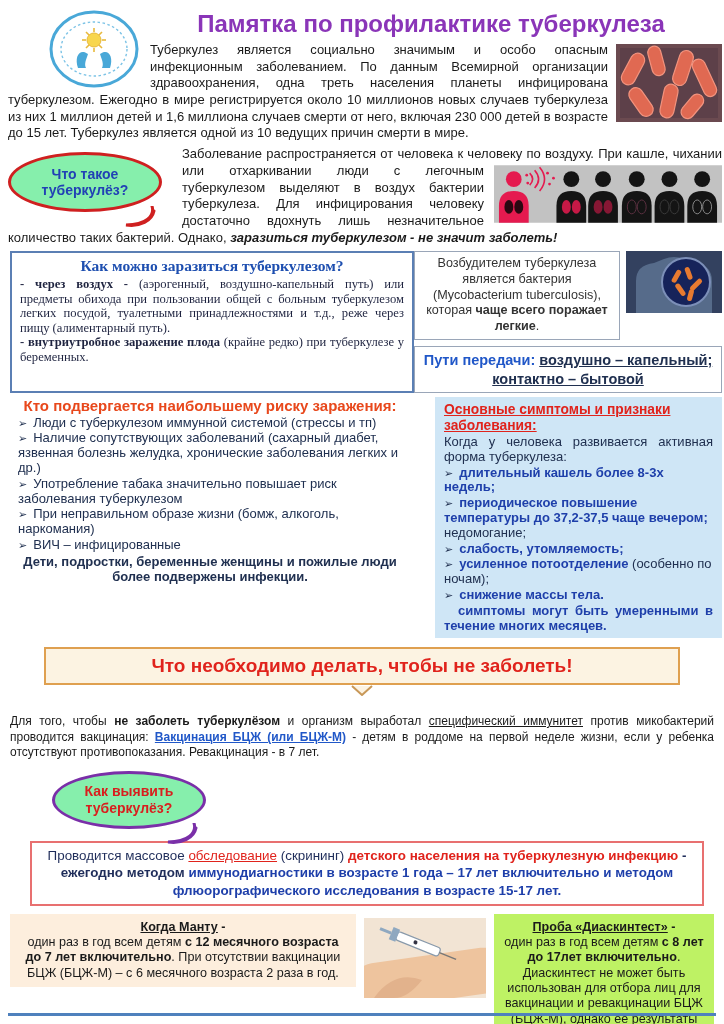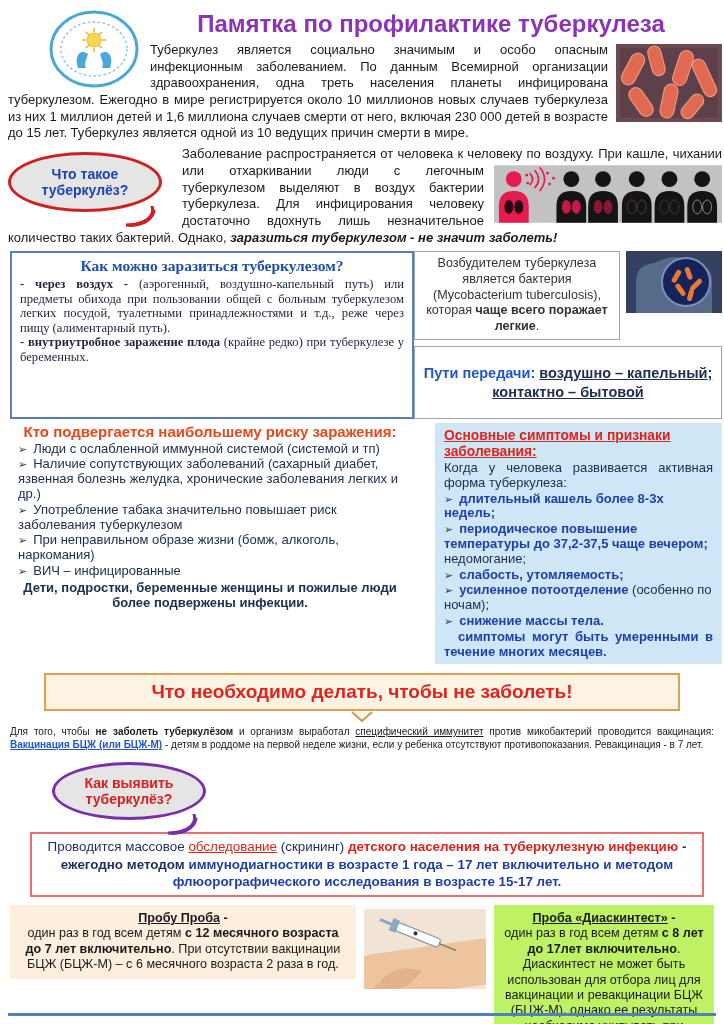--- a/index.html
+++ b/index.html
@@ -5,54 +5,54 @@
   html,body{margin:0;padding:0;}
   body{width:724px;height:1024px;background:#fff;position:relative;overflow:hidden;
        font-family:"Liberation Sans",sans-serif;color:#1a1a1a;}
   .hdr{padding:8px 2px 0 8px;overflow:hidden;}
   .logo{float:left;width:92px;height:78px;margin:2px 10px 2px 40px;}
   .title{font-size:24px;font-weight:bold;color:#8a35b8;text-align:center;margin:2px 10px 4px 0;}
   .bact{float:right;width:106px;height:78px;margin:2px 0 2px 8px;}
   .intro{font-size:13px;line-height:1.28;text-align:justify;margin:0;}
   .whatis{padding:4px 2px 0 8px;overflow:hidden;}
   .bubwrap{float:left;position:relative;width:160px;height:62px;margin:6px 14px 16px 0;}
-  .bubble{width:148px;height:54px;border:3px solid #cf2020;border-radius:50%;display:flex;align-items:center;justify-content:center;text-align:center;font-size:14px;font-weight:bold;color:#2141b5;background:#e5e5e5;line-height:1.15;}
+  .bubble{width:148px;height:54px;border:3px solid #cf2020;border-radius:50%;display:flex;align-items:center;justify-content:center;text-align:center;font-size:14px;font-weight:bold;color:#2141b5;background:#86efac;line-height:1.15;}
   .bubwrap.purple{width:158px;height:60px;margin:4px 12px 10px 22px;}
   .bubwrap.purple .bubble{border-color:#7a2fa8;color:#d91e1e;height:52px;}
   .tail{position:absolute;right:12px;bottom:-14px;}
   .people{float:right;width:228px;height:58px;margin:2px 0 4px 10px;}
   .whatis p{font-size:13px;line-height:1.3;text-align:justify;margin:0;}
   .boldital{font-weight:bold;font-style:italic;}
   .row1{display:flex;gap:0;padding:4px 2px 0 10px;align-items:stretch;}
   .infectbox{width:384px;border:2px solid #5b7fb4;padding:4px 8px;font-family:"Liberation Serif",serif;font-size:12.6px;line-height:1.16;color:#1f2440;text-align:justify;}
   .infectbox h3{margin:0 0 2px;text-align:center;font-size:15.5px;color:#1e4fb0;}
   .rightcol{flex:1;display:flex;flex-direction:column;gap:6px;}
   .pathrow{display:flex;gap:6px;}
   .pathbox{flex:1;border:1.5px solid #9aa6b8;padding:4px 6px;font-size:12.6px;line-height:1.25;text-align:center;color:#333;}
   .lungs{width:96px;height:62px;}
-  .transbox{border:1.5px solid #9aa6b8;padding:17px 6px;text-align:center;font-size:14.5px;font-weight:bold;line-height:1.3;}
+  .transbox{border:1.5px solid #9aa6b8;padding:4px 6px;text-align:center;font-size:14.5px;font-weight:bold;line-height:1.3;}
   .translabel{color:#2057c8;}
   .transu{color:#203050;text-decoration:underline;}
   .row2{display:flex;gap:25px;padding:4px 2px 0 10px;}
   .risk{width:400px;font-size:13px;line-height:1.14;color:#203050;}
   .risk h3{margin:0 0 1px;font-size:15px;color:#e8481c;text-align:center;}
   .risk ul{margin:0;padding:0 0 0 8px;list-style:none;}
   .risk li{margin:1px 0;}
   .risk li::before,.sym li::before{content:"\27A2";margin-right:6px;font-size:11px;}
   .riskfoot{font-weight:bold;text-align:center;margin-top:2px;}
   .sym{flex:1;background:#cfe6f6;padding:5px 9px;font-size:13px;line-height:1.14;color:#203050;}
   .sym h3{margin:0 0 1px;font-size:13.8px;color:#e0231c;text-decoration:underline;}
   .sym .symintro{text-align:justify;}
   .sym ul{margin:0;padding:0;list-style:none;}
   .sym li{margin:1px 0;}
   .bb{color:#1e3faa;font-weight:bold;}
   .symclose{color:#1e3faa;font-weight:bold;text-indent:14px;text-align:justify;}
   .banner{margin:9px 44px 0;border:2px solid #dfa050;background:#fcf3e2;color:#e0231c;font-size:19px;font-weight:bold;text-align:center;padding:6px 4px;}
   .bannerarrow{text-align:center;height:12px;margin-top:-1px;}
-  .vacc{margin:4px 10px 0;font-size:10px;line-height:1.28;text-align:justify;}
+  .vacc{margin:18px 10px 0;font-size:12px;line-height:1.28;text-align:justify;}
   .und{text-decoration:underline;}
   .vacclink{color:#2057c8;font-weight:bold;text-decoration:underline;}
   .detectrow{display:flex;margin:6px 20px 0 30px;flex-direction:column;}
   .screenbox{flex:1;border:2px solid #e87070;padding:4px 12px;text-align:center;font-size:13.4px;line-height:1.32;color:#1f2d5a;}
   .redund{color:#e0231c;text-decoration:underline;}
   .redb{color:#e0231c;font-weight:bold;}
   .navyb{font-weight:bold;color:#1f2d5a;}
   .testsrow{display:flex;margin:8px 10px 0;align-items:flex-start;}
   .mantoux{width:330px;background:#fdeedd;padding:6px 8px;font-size:12.6px;line-height:1.22;text-align:center;color:#1a1a1a;}
   .boxhead{font-weight:bold;}
@@ -200,21 +200,21 @@
       <span class="translabel">Пути передачи: </span><span class="transu">воздушно – капельный</span><span class="transu">; </span><br>
       <span class="transu">контактно – бытовой</span>
     </div>
   </div>
 </div>
 
 <div class="row2">
   <div class="risk">
     <h3>Кто подвергается наибольшему риску заражения:</h3>
     <ul>
-      <li>Люди с ослабленной иммунной системой (системой и тп)</li>
+      <li>Люди с туберкулезом иммунной системой (стрессы и тп)</li>
       <li>Наличие сопутствующих заболеваний (сахарный диабет, язвенная болезнь желудка, хронические заболевания легких и др.)</li>
       <li>Употребление табака значительно повышает риск заболевания туберкулезом</li>
       <li>При неправильном образе жизни (бомж, алкоголь, наркомания)</li>
       <li>ВИЧ – инфицированные</li>
     </ul>
     <div class="riskfoot">Дети, подростки, беременные женщины и пожилые люди более подвержены инфекции.</div>
   </div>
   <div class="sym">
     <h3>Основные симптомы и признаки заболевания:</h3>
     <div class="symintro">Когда у человека развивается активная форма туберкулеза:</div>
@@ -247,21 +247,21 @@
       <path d="M30 0 C33 10 24 19 4 19 C18 21 30 15 32 5" fill="#fff" stroke="#7a2fa8" stroke-width="3" stroke-linecap="round"></path>
     </svg>
   </div>
   <div class="screenbox">
     <span>Проводится массовое </span><span class="redund">обследование</span><span> (скрининг) </span><span class="redb">детского населения на туберкулезную инфекцию</span><span class="navyb"> - ежегодно методом </span><span class="bb">иммунодиагностики в возрасте 1 года – 17 лет включительно и методом флюорографического исследования в возрасте 15-17 лет.</span>
   </div>
 </div>
 
 <div class="testsrow">
   <div class="mantoux">
-    <div class="boxhead"><span class="und">Пробу Проба</span><span>  -</span></div>
+    <div class="boxhead"><span class="und">Когда Манту</span><span>  -</span></div>
     <span>один раз в год всем детям </span><b>с 12 месячного возраста до 7 лет включительно</b><span>.  При отсутствии вакцинации БЦЖ  (БЦЖ-М) – с 6 месячного возраста 2 раза в год.</span>
   </div>
   <span class="syringe">
     <svg viewBox="0 0 122 80" width="122" height="80">
       <rect width="122" height="80" fill="#f2e4d4"></rect>
       <rect x="-10" y="38" width="150" height="46" rx="20" fill="#eec49e" transform="rotate(-8 60 60)"></rect>
       <path d="M10 80 Q30 52 58 62 Q44 80 30 80 Z" fill="#e2b28c"></path>
       <g transform="rotate(22 60 30)">
         <rect x="30" y="24" width="46" height="9" rx="3" fill="#fff" stroke="#8899aa" stroke-width="1.2"></rect>
         <rect x="24" y="22" width="7" height="13" fill="#8fa8c0"></rect>

